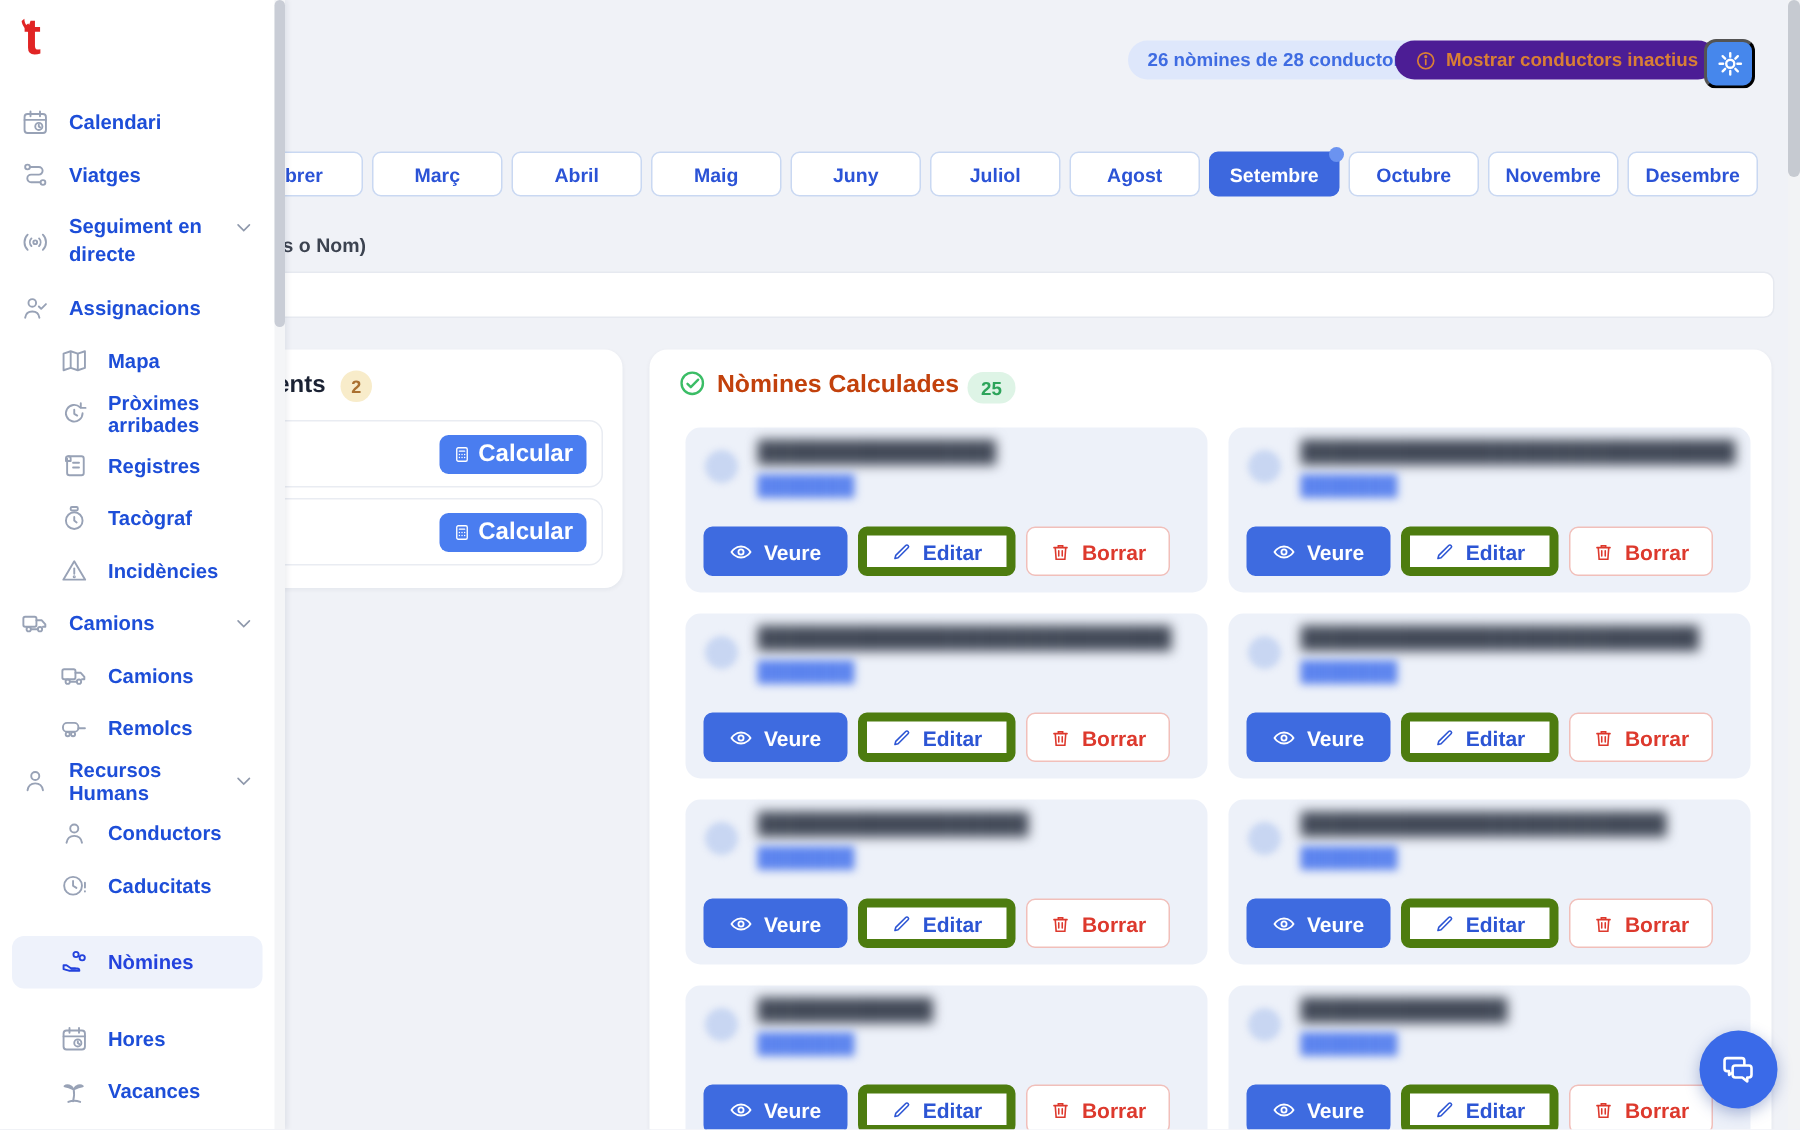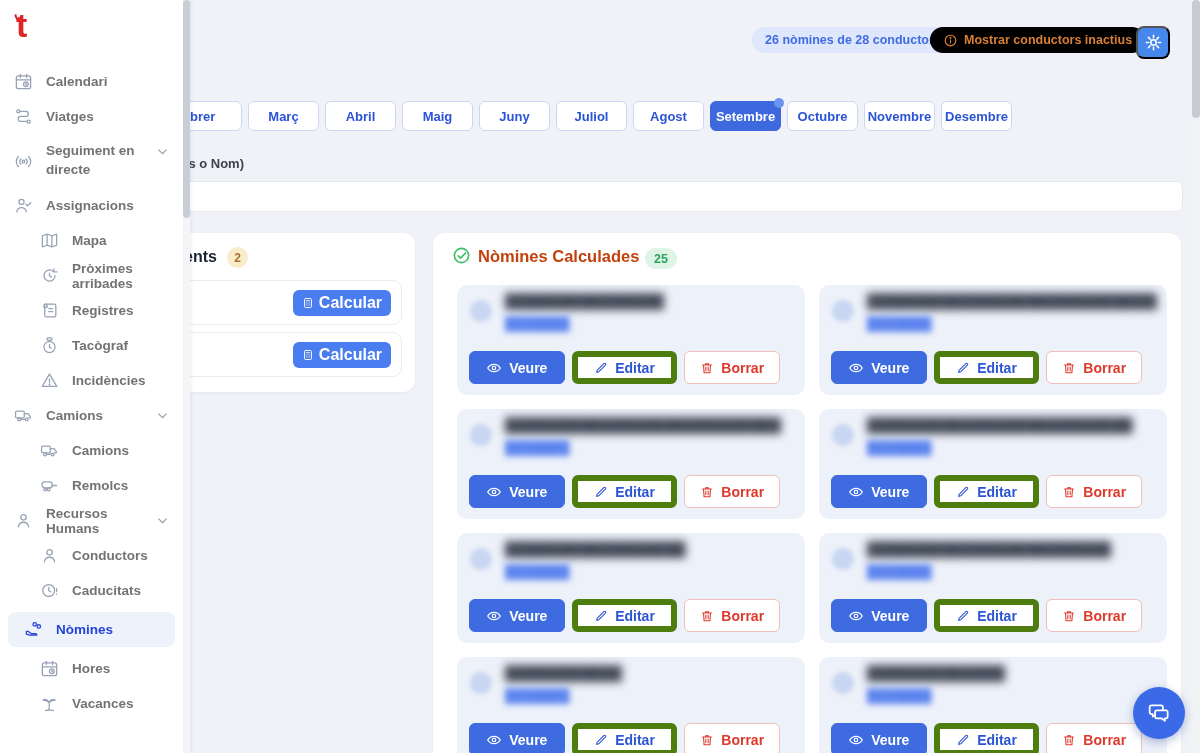--- a/index.html
+++ b/index.html
@@ -5,27 +5,27 @@
   *{margin:0;padding:0;box-sizing:border-box}
   html,body{width:1200px;height:753px;overflow:hidden}
   body{font-family:"Liberation Sans","DejaVu Sans",sans-serif;background:#f0f2f7;color:#25304a}
   .screen{position:relative;width:1200px;height:753px;background:#f0f2f7;overflow:hidden}
   svg{display:block}
 
   
   .pill{position:absolute;top:27px;height:26px;display:flex;align-items:center;gap:6px;
         padding:0 13px;border-radius:13px;font-size:12.5px;font-weight:700;white-space:nowrap}
   .pill-blue{left:752px;background:#dee7fb;color:#3f6ce2}
-  .pill-yellow{left:930px;background:#000000;color:#d97f35}
+  .pill-yellow{left:930px;background:#4c1d95;color:#d97f35}
   .btn-gear{position:absolute;left:1136px;top:26px;width:34px;height:33px;border-radius:8px;
             background:#4687ec;display:flex;align-items:center;justify-content:center;cursor:pointer}
 
   
   .months{position:absolute;left:148px;top:101px;display:flex;gap:6px}
-  .month{position:relative;width:71px;height:30px;border:1px solid #c9d8f2;border-radius:6px;
+  .month{position:relative;width:87px;height:30px;border:1px solid #c9d8f2;border-radius:6px;
          background:#fff;color:#2b53d6;font-size:13px;font-weight:700;display:flex;
          align-items:center;justify-content:center;cursor:pointer;font-family:inherit}
   .month:first-child{width:94px}
   .month.sel{background:#3d68de;border-color:#3d68de;color:#fff}
   .month.sel::after{content:'';position:absolute;top:-4px;right:-4px;width:10px;height:10px;
                     border-radius:50%;background:#6b93f0}
 
   
   .search-label{position:absolute;left:75px;top:156px;font-size:13px;font-weight:600;color:#3c4350}
   .search-input{position:absolute;left:120px;top:181px;width:1063px;height:31px;background:#fff;
@@ -67,28 +67,28 @@
   .btn-edit{background:#fff;border:6px solid #4d7c0f;color:#2c55d4}
   .btn-del{background:#fff;border:1px solid #f1bfba;color:#dd392d}
 
   
   .sidebar{position:absolute;left:0;top:0;width:190px;height:753px;background:#fff;z-index:10;
            box-shadow:1px 0 4px rgba(15,25,60,.08)}
   .logo{position:absolute;left:16px;top:8px;font-size:34px;font-weight:800;color:#e12424;line-height:1}
   .logo .tail{display:inline-block;font-size:26px;font-weight:900;transform:rotate(140deg) translate(2px,6px);margin-left:-2px}
   .nav{position:absolute;top:64px;left:0;width:183px}
   .nav-item{display:flex;align-items:center;height:35px;padding-left:14px;font-size:13.5px;
-            font-weight:600;color:#737373;cursor:pointer}
+            font-weight:600;color:#1d4ed8;cursor:pointer}
   .nav-item .nav-icon{width:19px;height:19px;margin-right:13px;color:#98a2b6;flex:none}
   .nav-item.sub{padding-left:40px}
   .nav-item.two{height:54px}
   .nav-item.two .nav-label{width:112px;line-height:1.4}
   .chev{margin-left:auto;margin-right:14px;color:#8e98ab}
   .nav-item.two .chev{align-self:flex-start;margin-top:11px}
-  .nav-item.active{background:#eef2fb;border-radius:8px;margin:4px 8px;padding-left:16px;color:#2443dd}
+  .nav-item.active{background:#eef2fb;border-radius:8px;margin:16px 8px;padding-left:32px;color:#2443dd}
   .nav-item.active .nav-icon{color:#2443dd}
 
   
   .sb-track{position:absolute;left:183px;top:0;width:7px;height:753px;background:#f4f5f7;z-index:11}
   .sb-thumb{position:absolute;left:183px;top:0;width:7px;height:218px;background:#c9cdd6;border-radius:4px;z-index:12}
   .pg-track{position:absolute;left:1192px;top:0;width:8px;height:753px;background:#f2f3f5;z-index:11}
   .pg-thumb{position:absolute;left:1192px;top:0;width:8px;height:118px;background:#c6cad1;border-radius:4px;z-index:12}
 
   
   .chat-btn{position:absolute;left:1133px;top:687px;width:52px;height:52px;border-radius:50%;

